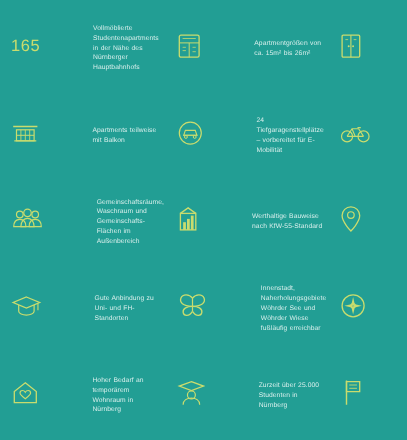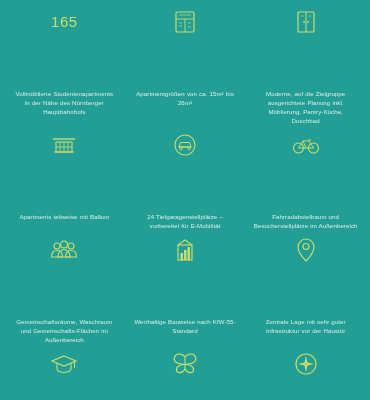--- a/index.html
+++ b/index.html
@@ -17,26 +17,26 @@
     width: 370px;
     height: 400px;
     display: grid;
     grid-template-columns: repeat(3, 1fr);
     grid-template-rows: repeat(5, 1fr);
     box-sizing: border-box;
     padding: 2px 4px 4px 4px;
   }
   .feature-cell {
     display: flex;
-    flex-direction: column;
+    flex-direction: row;
     align-items: center;
     justify-content: flex-start;
     padding: 5px 6px 0 6px;
     box-sizing: border-box;
-    text-align: center;
+    text-align: left;
     gap: 48px;
   }
   .cell-icon {
     height: 30px;
     display: flex;
     align-items: center;
     justify-content: center;
     margin-bottom: 4px;
   }
   .cell-icon svg {

